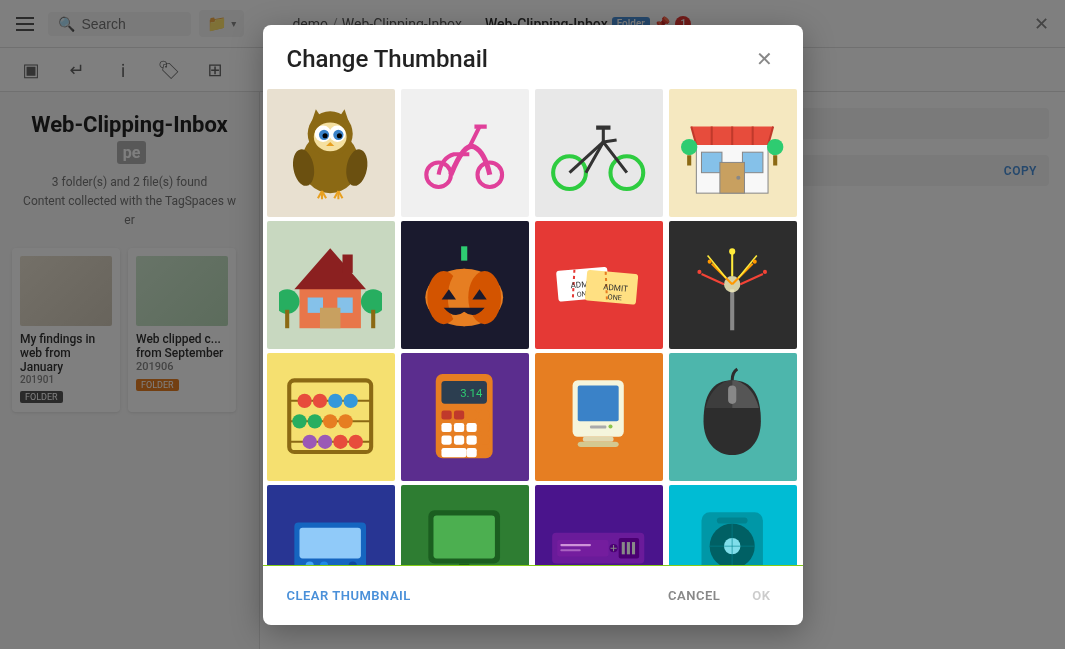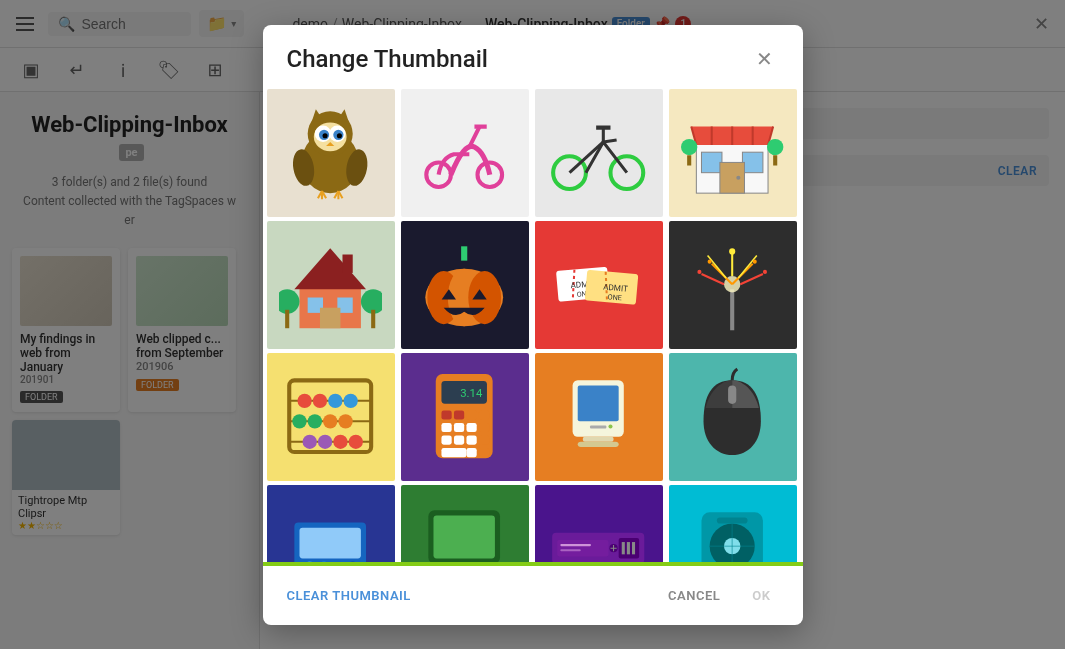--- a/index.html
+++ b/index.html
@@ -125,21 +125,21 @@
       padding: 20px 20px 10px;
       text-align: center;
     }
     .folder-title {
       font-size: 22px; font-weight: 700; color: #222;
       line-height: 1.2;
     }
     .folder-badge-inline {
       display: inline-block;
       background: #b0b0b0; color: #fff;
-      font-size: 11px; padding: 2px 6px; border-radius: 3px;
+      font-size: 16px; padding: 2px 6px; border-radius: 3px;
       vertical-align: middle; margin-left: 4px;
     }
     .folder-meta {
       font-size: 12px; color: #777; margin-top: 8px; line-height: 1.6;
     }
 
     .folder-list {
       display: flex;
       gap: 8px;
       padding: 8px 12px;
@@ -296,21 +296,21 @@
     
     .thumb-svg {
       width: 80%; height: 80%;
     }
 
     .modal-footer {
       display: flex;
       align-items: center;
       justify-content: space-between;
       padding: 16px 24px;
-      border-top: 4px solid #84cc16;
+      border-top: 1px solid #84cc16;
     }
     .clear-btn {
       font-size: 13px; font-weight: 600;
       color: #4a90d9; cursor: pointer;
       letter-spacing: 0.5px;
     }
     .footer-right { display: flex; gap: 16px; }
     .cancel-btn {
       font-size: 13px; font-weight: 600;
       color: #888; cursor: pointer;
@@ -391,35 +391,28 @@
         </div>
         <div class="folder-card">
           <div class="folder-card-preview" style="background: linear-gradient(135deg, #d0e8d0, #b8d8b8);"></div>
           <div class="folder-card-name">Web clipped c... from September</div>
           <div class="folder-card-name" style="font-size:11px;color:#888">201906</div>
           <span class="folder-tag orange">FOLDER</span>
         </div>
       </div>
 
       <div class="file-cards">
-        <div class="file-card">
-          <div class="file-card-preview" style="background: #b0bec5; display:flex; align-items:center; justify-content:center; font-size:10px; color:#fff;"></div>
-          <div class="file-card-info">
-            <div class="file-card-name">Tightrope Mtp Clipsr</div>
-            <div class="stars">★★☆☆☆</div>
-          </div>
-        </div>
       </div>
     </div>
 
     <div class="right-panel">
       <div class="path-bar">/demo/Web-Clipping-Inbox</div>
       <div class="link-row">
         <span class="link-text">-0de6d172cafb&amp;tsdpa</span>
-        <span class="copy-btn">CLEAR</span>
+        <span class="copy-btn">COPY</span>
       </div>
       <div class="color-row">
         <div class="color-circle" style="background: radial-gradient(circle at 40% 35%, #c09ed8, #7b52a8);"></div>
         <div class="color-circle" style="background: radial-gradient(circle at 40% 35%, #d4956a, #a05030);"></div>
         <div class="color-circle" style="background: radial-gradient(circle at 40% 35%, #8ca0a8, #546e7a);"></div>
         <div class="color-circle" style="background: radial-gradient(circle at 40% 35%, #5578b0, #2a3f70);"></div>
         <div class="color-circle" style="background: transparent; border: 1px solid #ccc; position:relative; overflow:hidden;">
           <div style="position:absolute;top:50%;left:0;right:0;height:1px;background:#ccc;transform:rotate(45deg);"></div>
         </div>
       </div>

